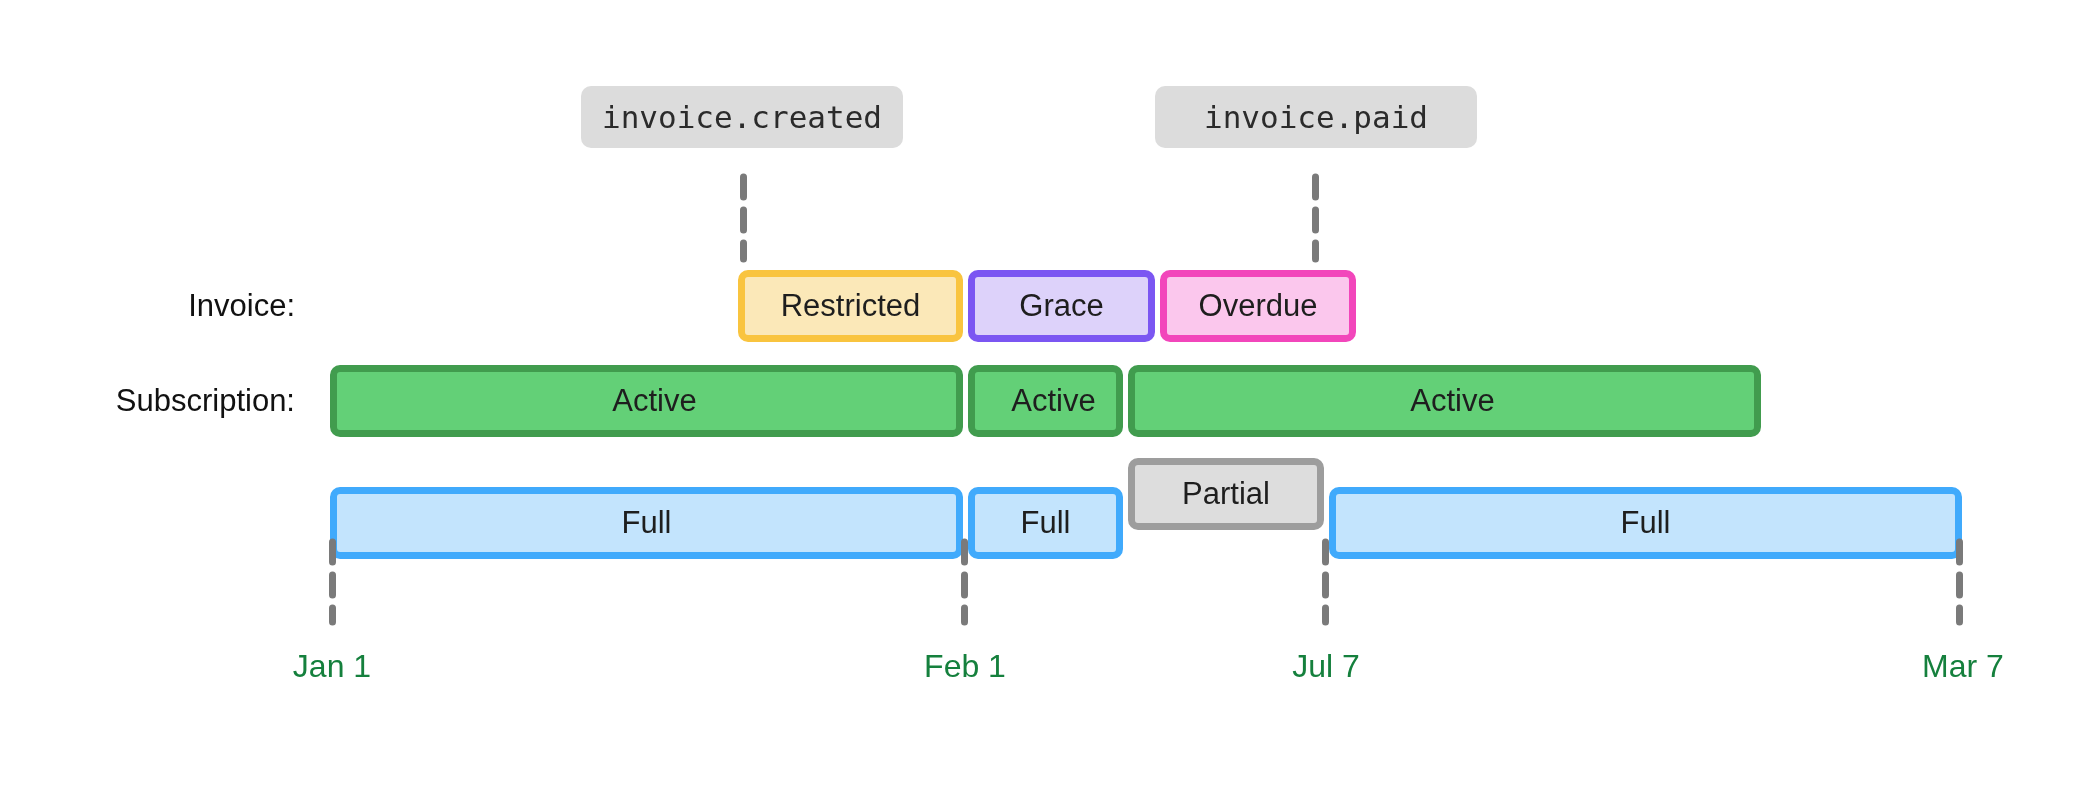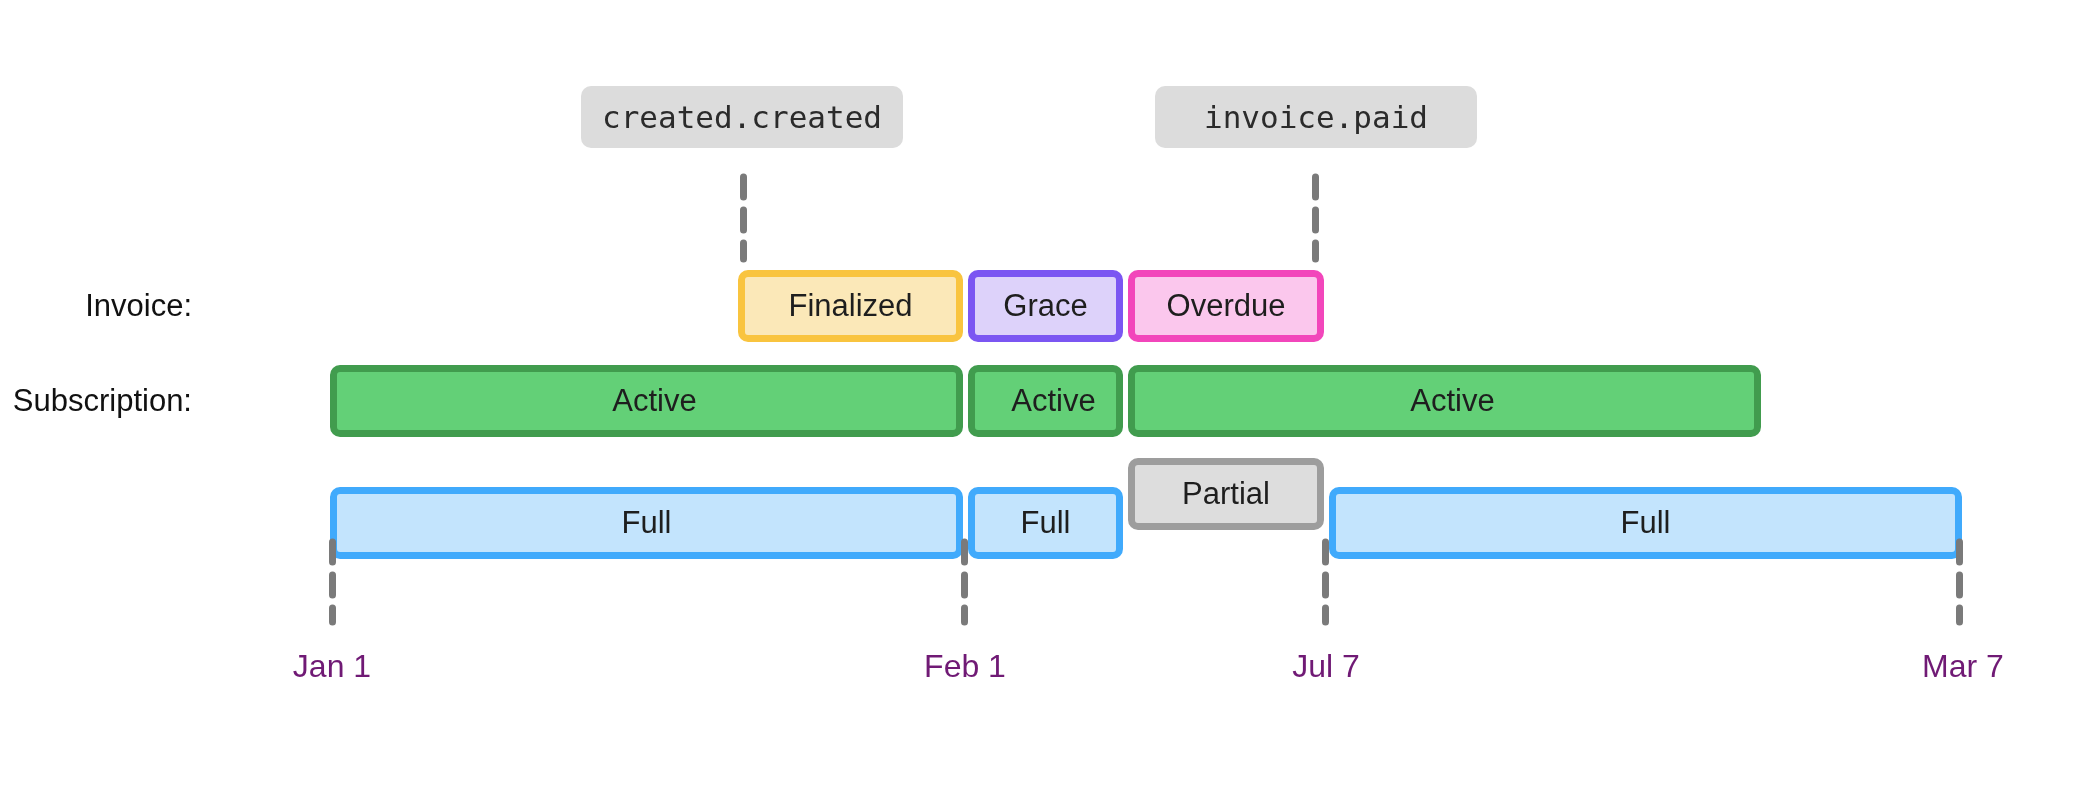--- a/index.html
+++ b/index.html
@@ -36,51 +36,51 @@
     font-size:31px; color:#1E1E1E; white-space:nowrap;
   }
   .seg-yellow{border-color:var(--yellow-border); background:var(--yellow-fill);}
   .seg-purple{border-color:var(--purple-border); background:var(--purple-fill);}
   .seg-pink  {border-color:var(--pink-border);   background:var(--pink-fill);}
   .seg-green {border-color:var(--green-border);  background:var(--green-fill);padding-left:16px;}
   .seg-red   {border-color:var(--red-border);    background:var(--red-fill);}
   .seg-blue  {border-color:var(--blue-border);   background:var(--blue-fill);margin-top:29px;}
   .seg-gray  {border-color:var(--gray-border);   background:var(--gray-fill);}
   .row-label{
-    position:absolute; right:1908px; height:72px; line-height:72px;
+    position:absolute; right:1805px; height:72px; line-height:72px;
     font-size:31px; color:#111; white-space:nowrap;
   }
   .tick-label{
     position:absolute; top:648px; transform:translateX(-50%);
-    font-size:32px; color:#701a75; white-space:nowrap;
+    font-size:32px; color:#15803d; white-space:nowrap;
   }
 </style>
 </head>
 <body>
 
 <div class="canvas">
 
-  <div class="event-pill" style="left:742px">created.created</div>
+  <div class="event-pill" style="left:742px">invoice.created</div>
   <div class="event-pill" style="left:1316px">invoice.paid</div>
 
   <svg class="dashline" style="left:739px; top:172px" width="9" height="92">
     <line x1="4.5" y1="5" x2="4.5" y2="87" stroke="var(--dash)" stroke-width="7" stroke-dasharray="20 13" stroke-linecap="round"></line>
   </svg>
   <svg class="dashline" style="left:1311px; top:172px" width="9" height="92">
     <line x1="4.5" y1="5" x2="4.5" y2="87" stroke="var(--dash)" stroke-width="7" stroke-dasharray="20 13" stroke-linecap="round"></line>
   </svg>
 
   <div class="row-label" style="top:270px">Invoice:</div>
   <div class="row-label" style="top:365px">Subscription:</div>
 
   <div class="row" style="left:738px; top:270px">
     <div class="seg seg-yellow" style="width:225px">
-      <span>Finalized</span>
+      <span>Restricted</span>
     </div>
-    <div class="seg seg-purple" style="width:155px">
+    <div class="seg seg-purple" style="width:187px">
       <span>Grace</span>
     </div>
     <div class="seg seg-pink" style="width:196px">
       <span>Overdue</span>
     </div>
   </div>
 
   <div class="row" style="left:330px; top:365px">
     <div class="seg seg-green" style="width:633px">
       <span>Active</span>

